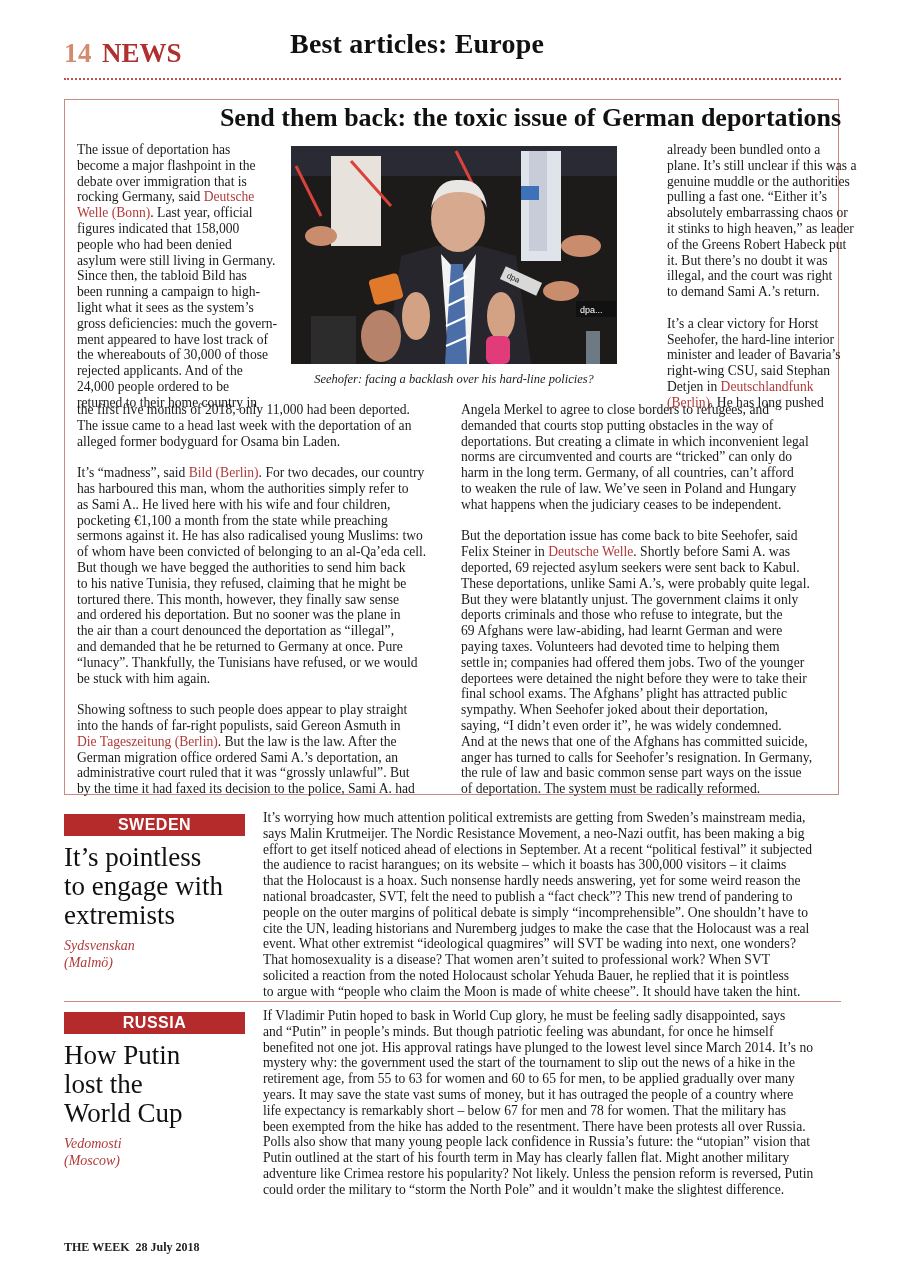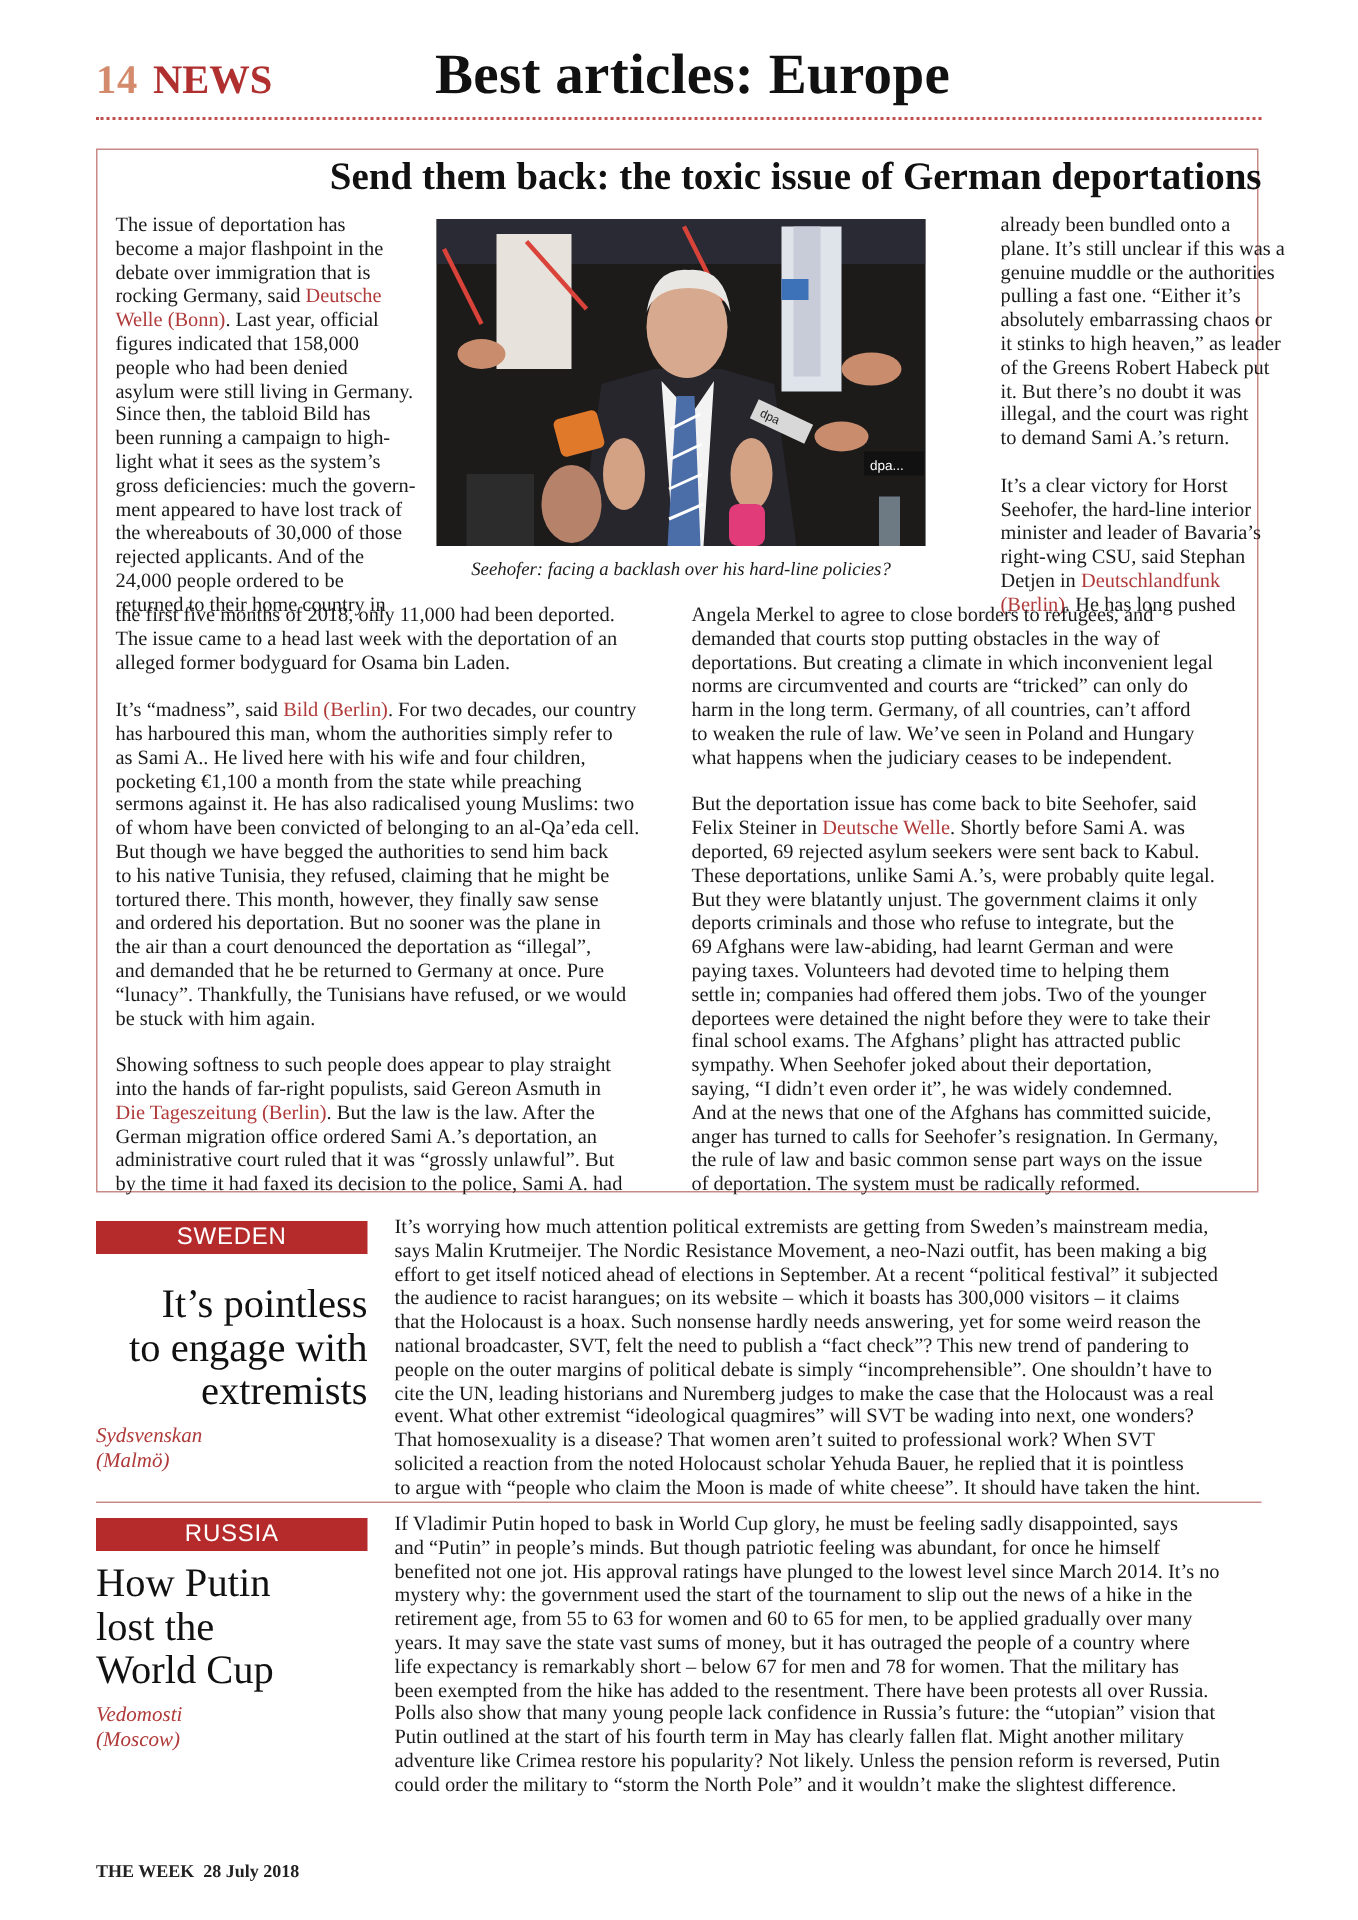--- a/index.html
+++ b/index.html
@@ -3,34 +3,34 @@
 <meta charset="utf-8">
 <style>
   html, body { margin: 0; padding: 0; background: #ffffff; }
   body { width: 905px; height: 1280px; position: relative; overflow: hidden;
          font-family: "Liberation Serif", "DejaVu Serif", serif; color: #1a1a1a; }
   .abs { position: absolute; }
   .page-num { left: 64px; top: 38px; font-size: 27px; font-weight: bold; color: #d48a6c;
               font-family: "Liberation Serif", serif; letter-spacing: 0.5px; }
   .section { left: 102px; top: 38px; font-size: 27px; font-weight: bold; color: #b03030;
              font-family: "Liberation Serif", serif; }
-  .page-title { left: 290px; top: 28px; font-size: 38px; font-weight: bold; color: #111;
+  .page-title { left: 290px; top: 28px; font-size: 28px; font-weight: bold; color: #111;
                 font-family: "Liberation Serif", serif; letter-spacing: 0.2px; }
   .dotted-rule { left: 64px; top: 78px; width: 777px; height: 0; border-top: 2px dotted #c0504d; }
   .main-box { left: 64px; top: 99px; width: 775px; height: 696px; border: 1px solid #c98a86; box-sizing: border-box; }
   .headline { left: 64px; top: 103px; width: 777px; text-align: right; font-size: 26px; font-weight: bold;
               color: #111; font-family: "Liberation Serif", serif; }
   .col-text { font-size: 13.6px; line-height: 15.8px; white-space: nowrap; color: #1a1a1a; }
   .col-text .ln { display: block; height: 15.8px; }
   .src { color: #b03a3a; }
   .photo { left: 291px; top: 146px; width: 326px; height: 218px; background: #1c1c1c; overflow: hidden; }
   .caption { left: 291px; top: 372px; width: 326px; text-align: center; font-style: italic;
              font-size: 12.5px; color: #1a1a1a; }
   .box-bar { height: 22px; background: #b52a2a; color: #fff; text-align: center;
-             font-family: "Liberation Sans", "DejaVu Sans", sans-serif; font-weight: normal;
+             font-family: "Liberation Sans", "DejaVu Sans", sans-serif; font-weight: bold;
              font-size: 16px; line-height: 22px; letter-spacing: 0.5px; }
   .brief-title { font-size: 27px; line-height: 29px; color: #111; font-family: "Liberation Serif", serif; }
   .brief-src { font-style: italic; color: #b03a3a; font-size: 14px; line-height: 17px; }
   .brief-text { font-size: 13.6px; line-height: 15.8px; white-space: nowrap; color: #1a1a1a; }
   .brief-text .ln { display: block; height: 15.8px; }
   .rule { left: 64px; width: 777px; height: 0; border-top: 1px solid #c98a86; }
   .footer { left: 64px; top: 1240px; font-size: 12px; color: #222; font-family: "Liberation Serif", serif; font-weight: bold; }
 </style>
 </head>
 <body>
@@ -172,21 +172,21 @@
   <span class="ln">sympathy. When Seehofer joked about their deportation,</span>
   <span class="ln">saying, “I didn’t even order it”, he was widely condemned.</span>
   <span class="ln">And at the news that one of the Afghans has committed suicide,</span>
   <span class="ln">anger has turned to calls for Seehofer’s resignation. In Germany,</span>
   <span class="ln">the rule of law and basic common sense part ways on the issue</span>
   <span class="ln">of deportation. The system must be radically reformed.</span>
 </div>
 
 <div class="abs" style="left:64px; top:814px; width:181px;">
   <div class="box-bar">SWEDEN</div>
-  <div class="brief-title" style="margin-top:19px;text-align:right;">
+  <div class="brief-title" style="margin-top:7px;">
     <div>It’s pointless</div>
     <div>to engage with</div>
     <div>extremists</div>
   </div>
   <div class="brief-src" style="margin-top:7px;">
     <div>Sydsvenskan</div>
     <div>(Malmö)</div>
   </div>
 </div>
 <div class="abs brief-text" style="left:263px; top:810px;">

